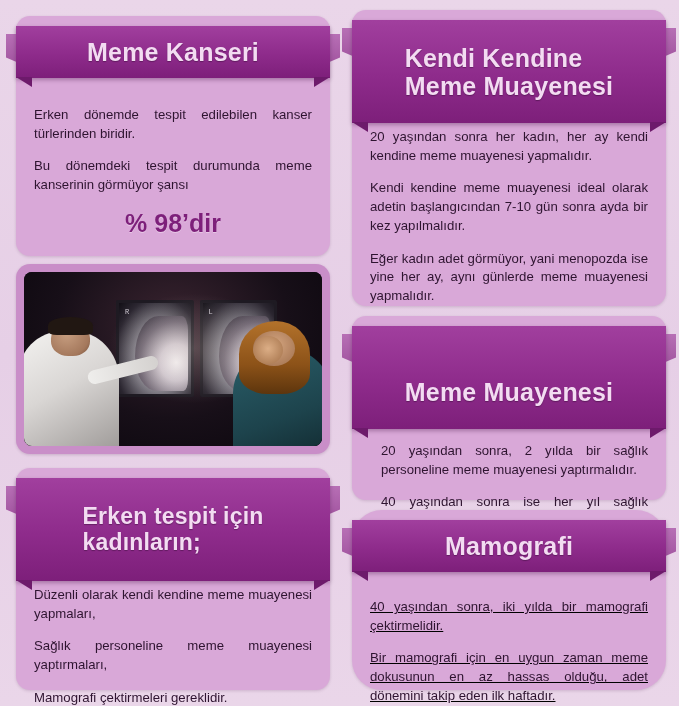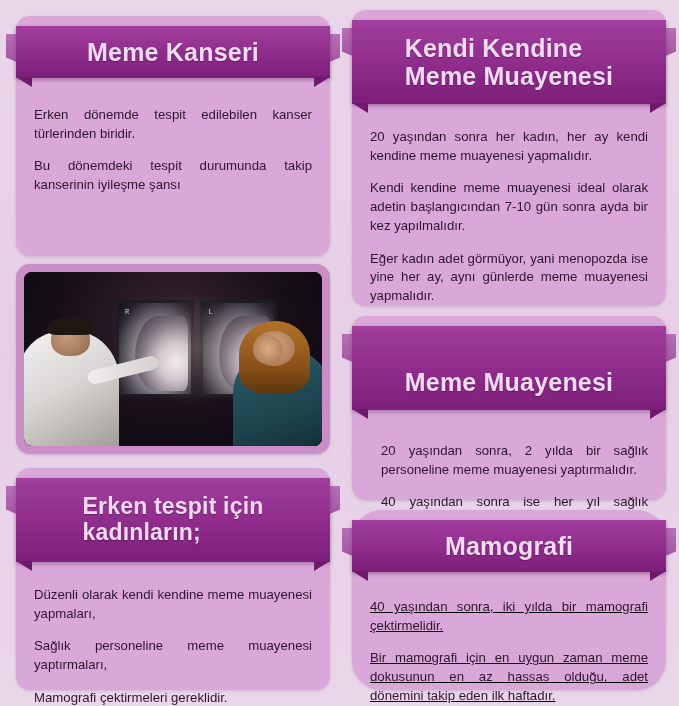--- a/index.html
+++ b/index.html
@@ -37,21 +37,21 @@
   }
 
   
   .ribbon {
     position: absolute;
     left: -10px;
     right: -10px;
     top: 10px;
     height: 52px;
   }
-  .ribbon.tall { height: 84px; }
+  .ribbon.tall { height: 103px; }
 
   .ribbon-main {
     position: absolute;
     left: 10px;
     right: 10px;
     top: 0;
     bottom: 0;
     background: linear-gradient(180deg, #a13f9e 0%, #8e2b8b 55%, #7d1f7a 100%);
     box-shadow: 0 2px 4px rgba(70,20,70,0.35);
     display: flex;
@@ -286,21 +286,22 @@
       <div class="wing left"></div>
       <div class="wing right"></div>
       <div class="ribbon-main">
         <div class="ribbon-title">Meme Kanseri</div>
       </div>
       <div class="notch left"></div>
       <div class="notch right"></div>
     </div>
     <div class="card-body">
       <p class="para">Erken dönemde tespit edilebilen kanser türlerinden biridir.</p>
-      <p class="para">Bu dönemdeki tespit durumunda takip kanserinin iyileşme şansı</p>
+      <p class="para">Bu dönemdeki tespit durumunda meme kanserinin görmüyor şansı</p>
+      <p class="highlight">% 98’dir</p>
     </div>
   </div>
 
   <div class="card" id="card-kendine">
     <div class="ribbon tall">
       <div class="wing left"></div>
       <div class="wing right"></div>
       <div class="ribbon-main">
         <div class="ribbon-title">
           <span>Kendi Kendine</span><br>

